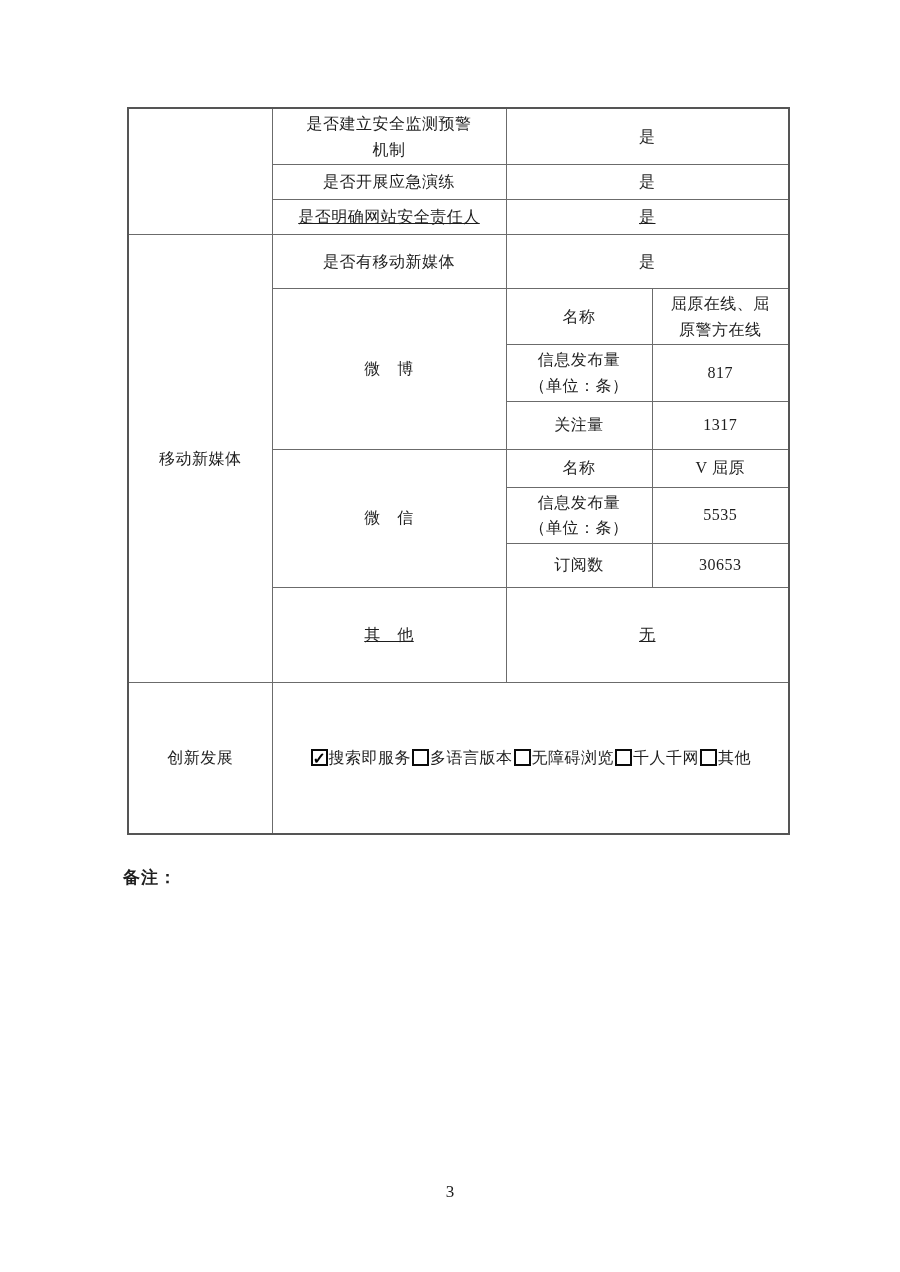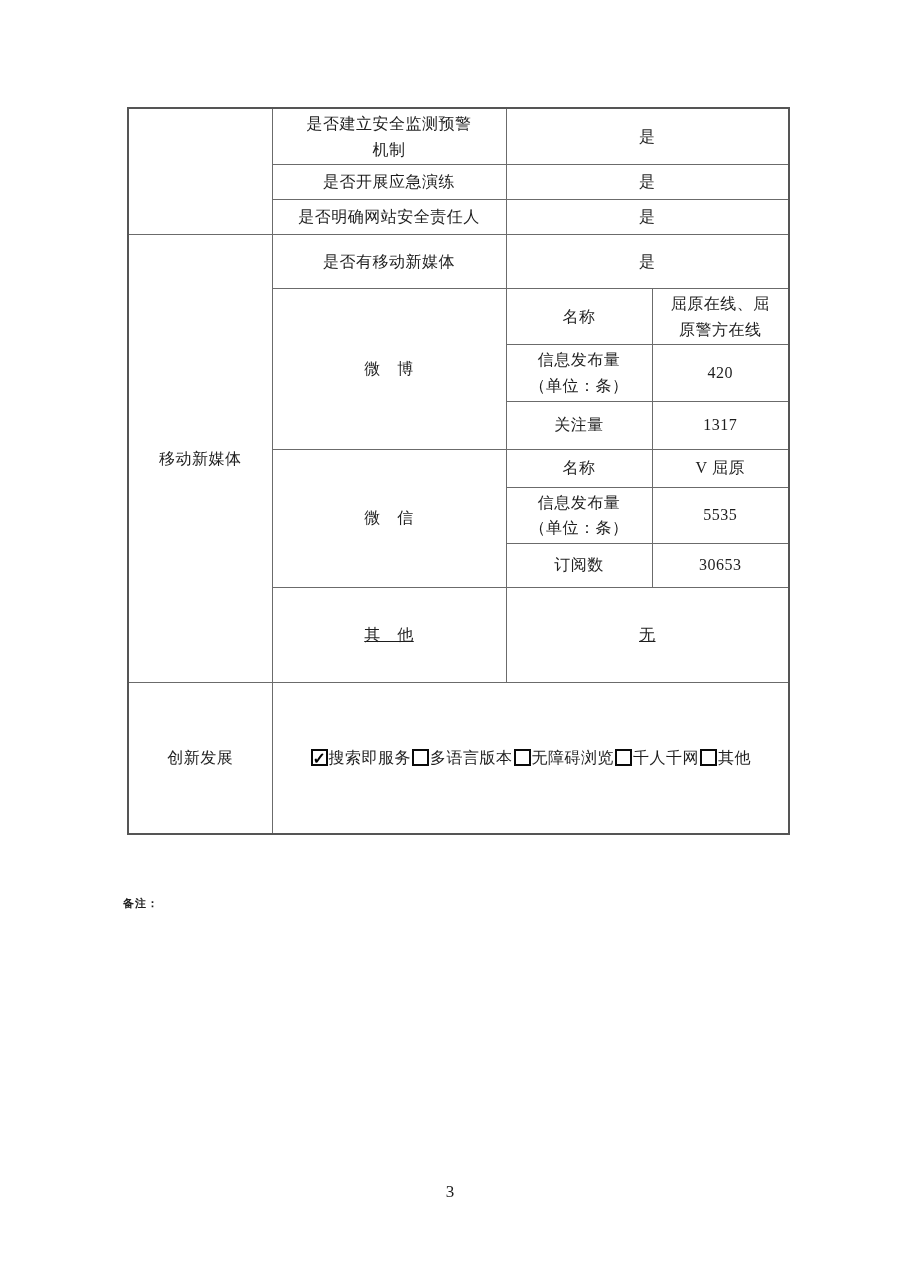--- a/index.html
+++ b/index.html
@@ -26,21 +26,21 @@
     text-align: center;
     vertical-align: middle;
     font-size: 16px;
     line-height: 1.6;
     padding: 2px 4px;
     white-space: pre-line;
     letter-spacing: 0.5px;
   }
   tr.r1  { height: 55px; }
   tr.r2  { height: 35px; }
-  tr.r3  { height: 35px; }
+  tr.r3  { height: 35px; text-decoration: underline; }
   tr.r4  { height: 54px; }
   tr.r5  { height: 55px; }
   tr.r6  { height: 54px; }
   tr.r7  { height: 48px; }
   tr.r8  { height: 38px; }
   tr.r9  { height: 54px; }
   tr.r10 { height: 44px; }
   tr.r11 { height: 95px; text-decoration: underline; }
   tr.r12 { height: 152px; }
   td.cb-cell {
@@ -65,22 +65,22 @@
     left: 0px;
     top: -5px;
     font-size: 16px;
     font-weight: bold;
     color: #000000;
   }
   .cb-item { white-space: nowrap; }
   .notes {
     position: absolute;
     left: 123px;
-    top: 896px;
-    font-size: 11px;
+    top: 866px;
+    font-size: 17px;
     font-weight: bold;
     letter-spacing: 1px;
   }
   .page-number {
     position: absolute;
     left: 0;
     right: 0;
     top: 1182px;
     text-align: center;
     font-size: 17px;
@@ -122,21 +122,21 @@
 
       <tr class="r5">
         <td rowspan="3">微　博</td>
         <td>名称</td>
         <td>屈原在线、屈
 原警方在线</td>
       </tr>
       <tr class="r6">
         <td>信息发布量
 （单位：条）</td>
-        <td>420</td>
+        <td>817</td>
       </tr>
       <tr class="r7">
         <td>关注量</td>
         <td>1317</td>
       </tr>
 
       <tr class="r8">
         <td rowspan="3">微　信</td>
         <td>名称</td>
         <td>V 屈原</td>

